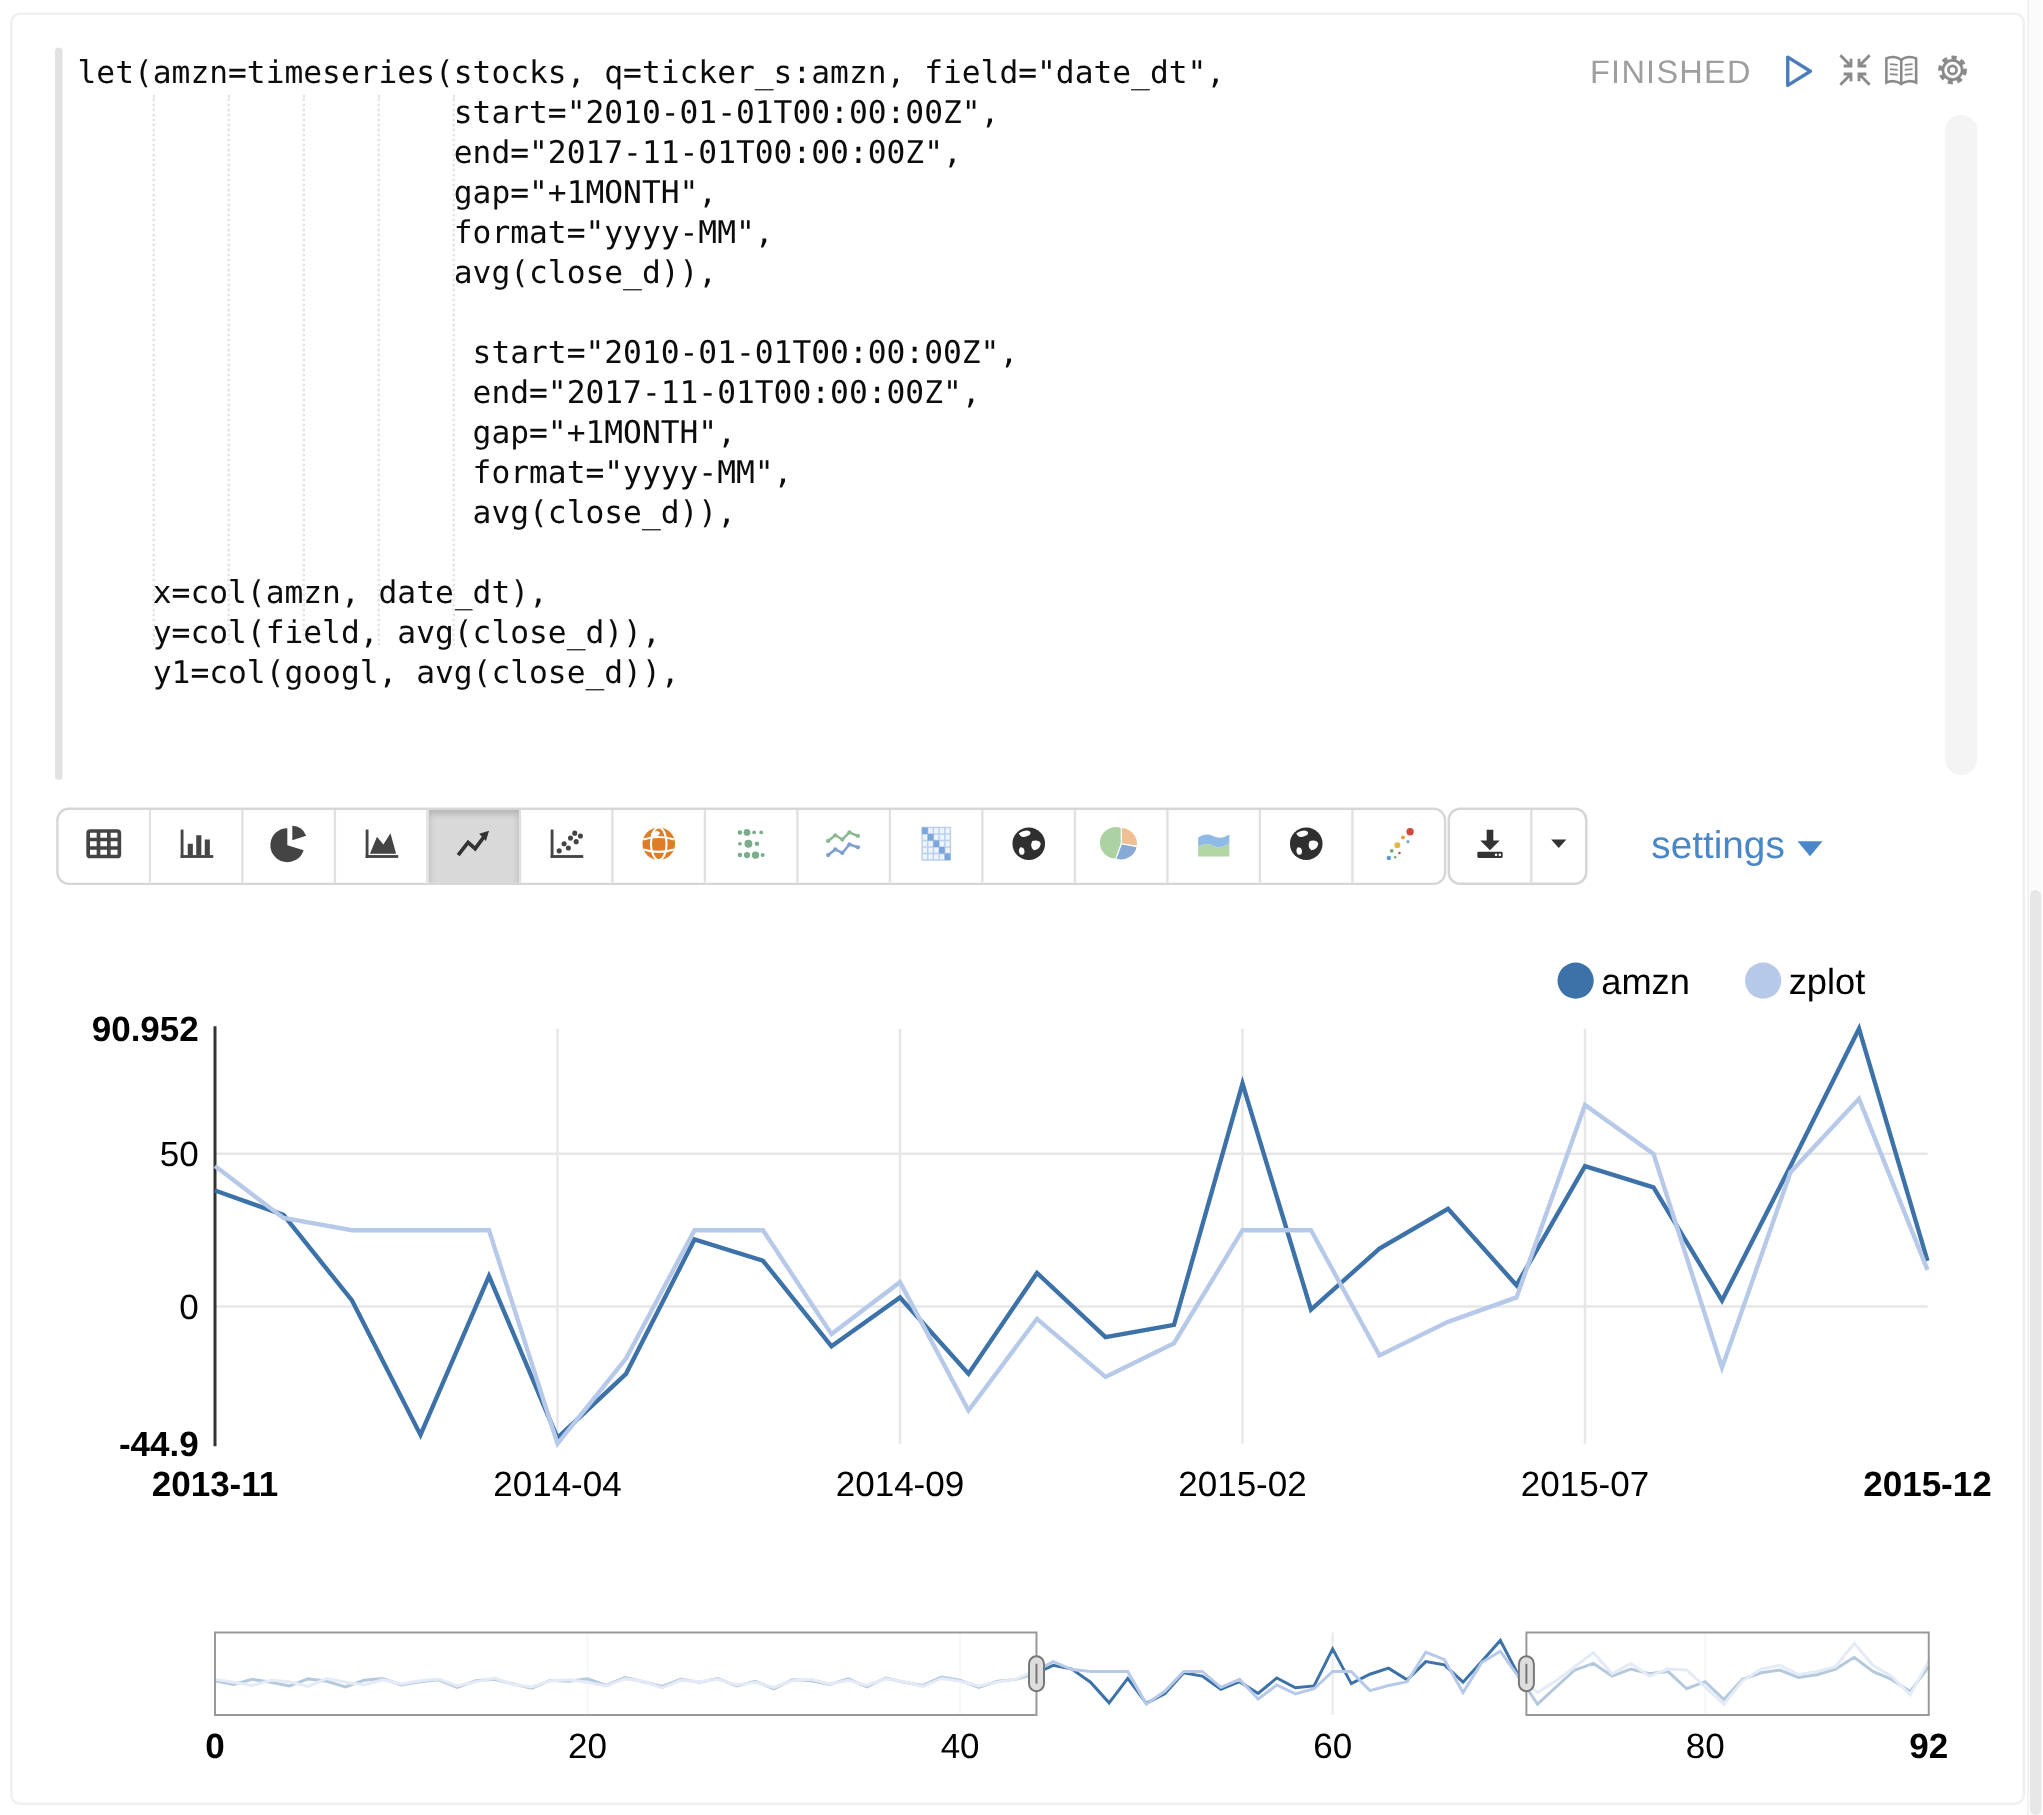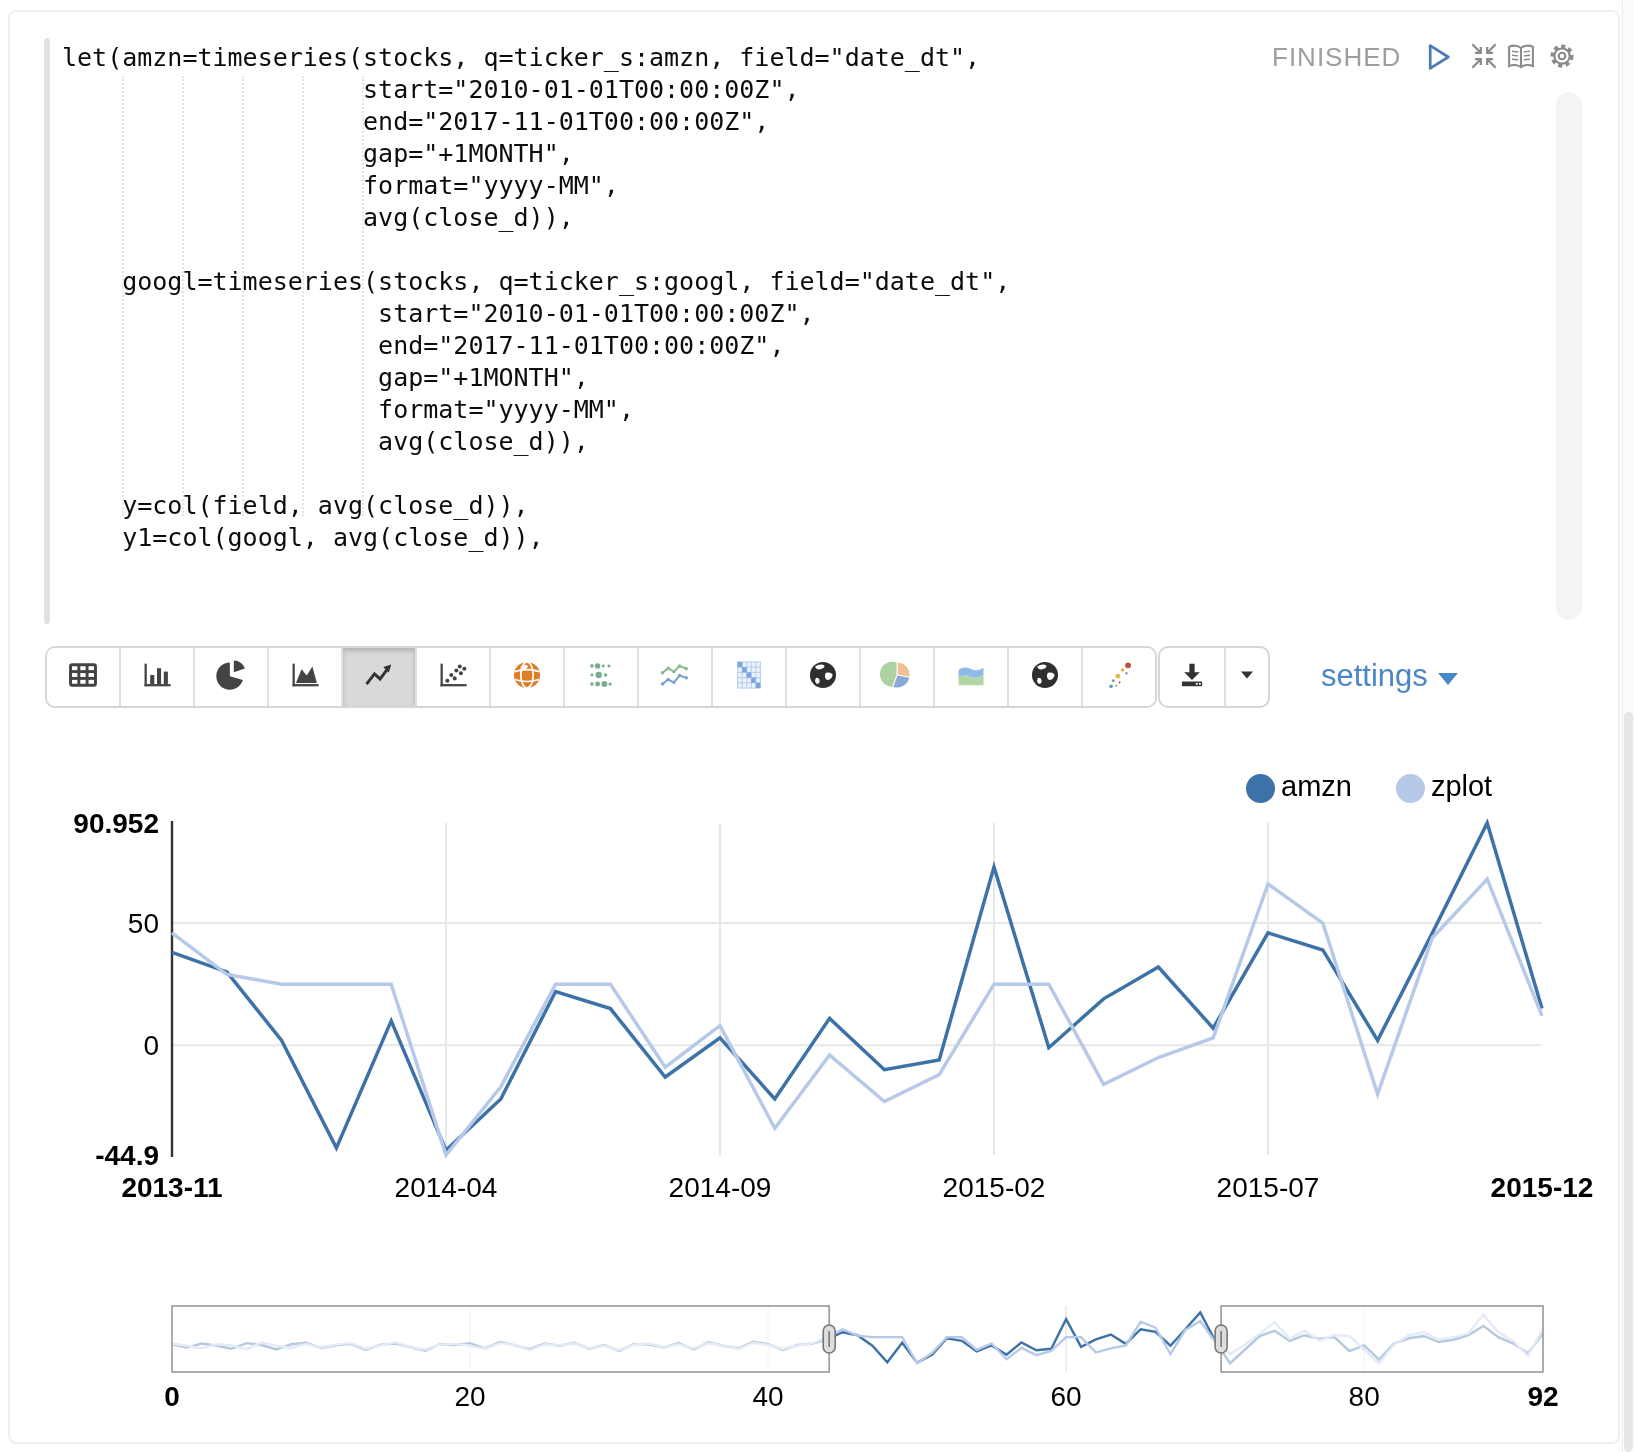--- a/index.html
+++ b/index.html
@@ -24,21 +24,21 @@
   .download-group{position:absolute;left:1158px;top:646px;height:62px;display:flex;background:#fff;
         border:2px solid #d6d6d6;border-radius:10px;box-sizing:border-box;}
   .dl-btn{width:64px;display:flex;align-items:center;justify-content:center;cursor:pointer;
         border-right:2px solid #e0e0e0;}
   .dl-caret{width:42px;display:flex;align-items:center;justify-content:center;cursor:pointer;}
   .settings{position:absolute;left:1300px;top:658px;font-size:31px;color:#4a87c9;display:flex;
         align-items:center;gap:10px;cursor:pointer;margin-left:21px;}
   .caret-down{width:0;height:0;border-left:10px solid transparent;border-right:10px solid transparent;
         border-top:12px solid #4a87c9;margin-top:5px;}
   .legend{position:absolute;left:1246px;top:770px;display:flex;gap:44px;font-size:29px;color:#000;align-items:center;}
-  .legend-item{display:flex;align-items:flex-end;cursor:pointer;}
+  .legend-item{display:flex;align-items:flex-start;cursor:pointer;}
   .legend-dot{width:29px;height:29px;border-radius:50%;margin-right:6px;}
   svg.chart{position:absolute;left:0;}
   #focus-chart{top:740px;}
   #context-chart{top:1280px;}
   .tick{font-family:"Liberation Sans",sans-serif;font-size:28px;fill:#000;}
   .tick.bold{font-weight:bold;}
   .para-scrollbar{position:absolute;left:1556px;top:92px;width:26px;height:528px;background:#f4f4f4;border-radius:13px;}
   .page-scroll-track{position:absolute;left:1622px;top:0;width:12px;height:1452px;background:#fbfbfb;border-left:1px solid #ededed;}
   .page-scroll-thumb{position:absolute;left:1624px;top:712px;width:9px;height:740px;background:#e7e7e7;border-radius:5px;}
 </style>
@@ -50,27 +50,27 @@
 
   <div class="gutter"></div>
   <div class="code" id="code-lines">
       <div class="code-line">let(amzn=timeseries(stocks, q=ticker_s:amzn, field="date_dt",</div>
       <div class="code-line">                    start="2010-01-01T00:00:00Z",</div>
       <div class="code-line">                    end="2017-11-01T00:00:00Z",</div>
       <div class="code-line">                    gap="+1MONTH",</div>
       <div class="code-line">                    format="yyyy-MM",</div>
       <div class="code-line">                    avg(close_d)),</div>
       <div class="code-line"></div>
-      <div class="code-line">    googl=timeseries(stocks, q=ticker_s:googl, field="date_dt",</div>
       <div class="code-line">                     start="2010-01-01T00:00:00Z",</div>
       <div class="code-line">                     end="2017-11-01T00:00:00Z",</div>
       <div class="code-line">                     gap="+1MONTH",</div>
       <div class="code-line">                     format="yyyy-MM",</div>
       <div class="code-line">                     avg(close_d)),</div>
       <div class="code-line"></div>
+      <div class="code-line">    x=col(amzn, date_dt),</div>
       <div class="code-line">    y=col(field, avg(close_d)),</div>
       <div class="code-line">    y1=col(googl, avg(close_d)),</div>
     </div>
   <div id="indent-guides">
       <div class="indent-guide" style="left: 122px;"></div>
       <div class="indent-guide" style="left: 182px;"></div>
       <div class="indent-guide" style="left: 242px;"></div>
       <div class="indent-guide" style="left: 302px;"></div>
       <div class="indent-guide" style="left: 362px;"></div>
     </div>

